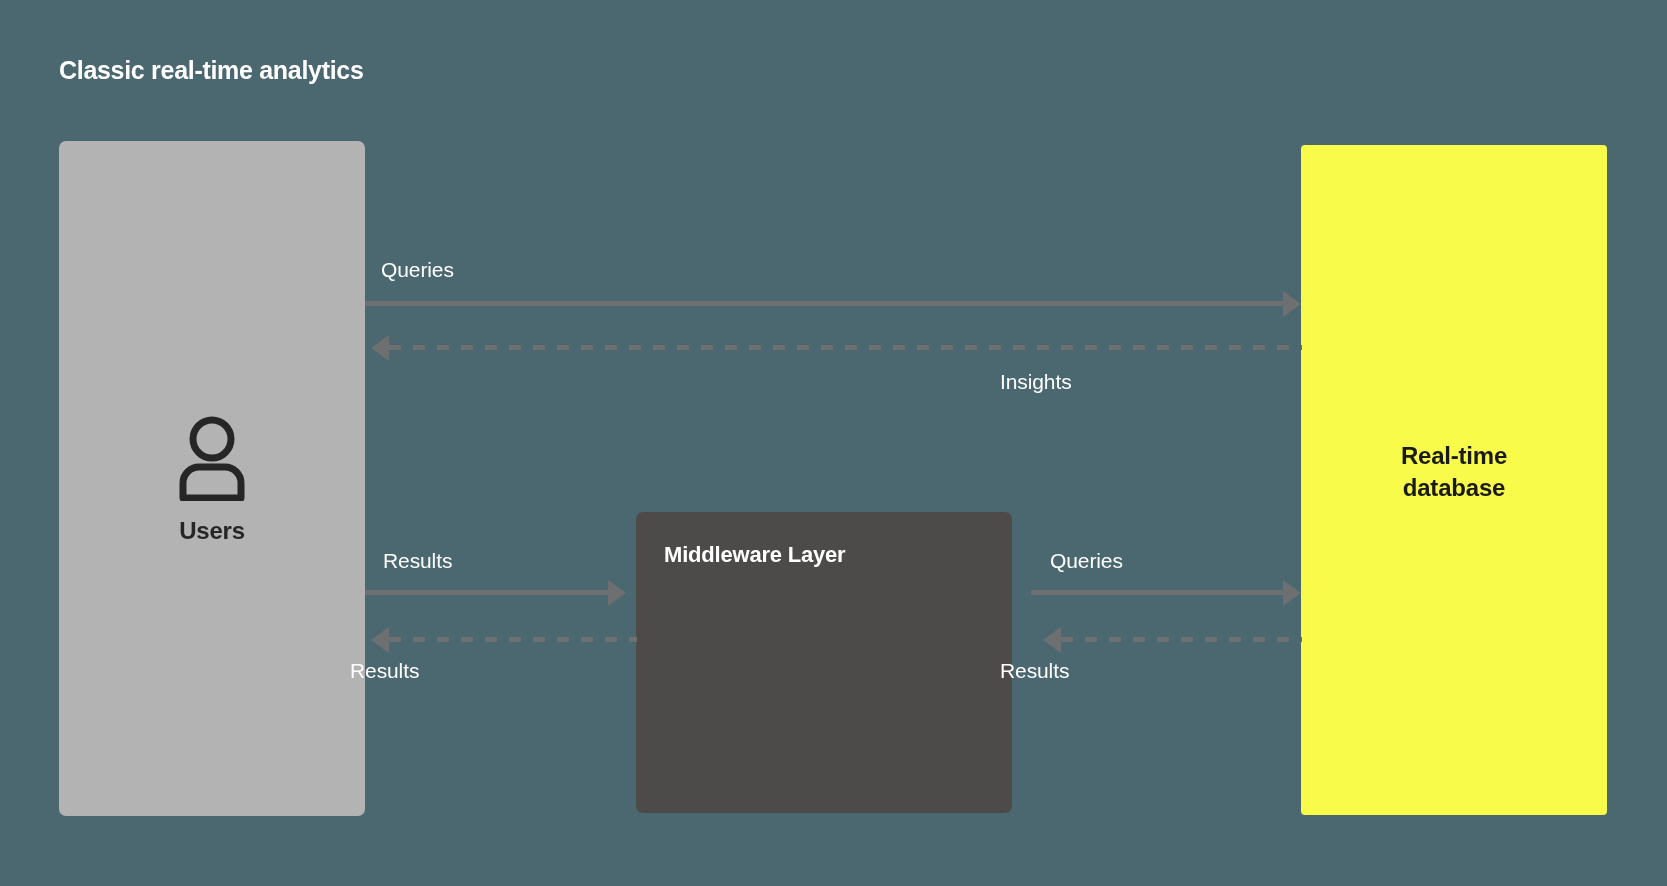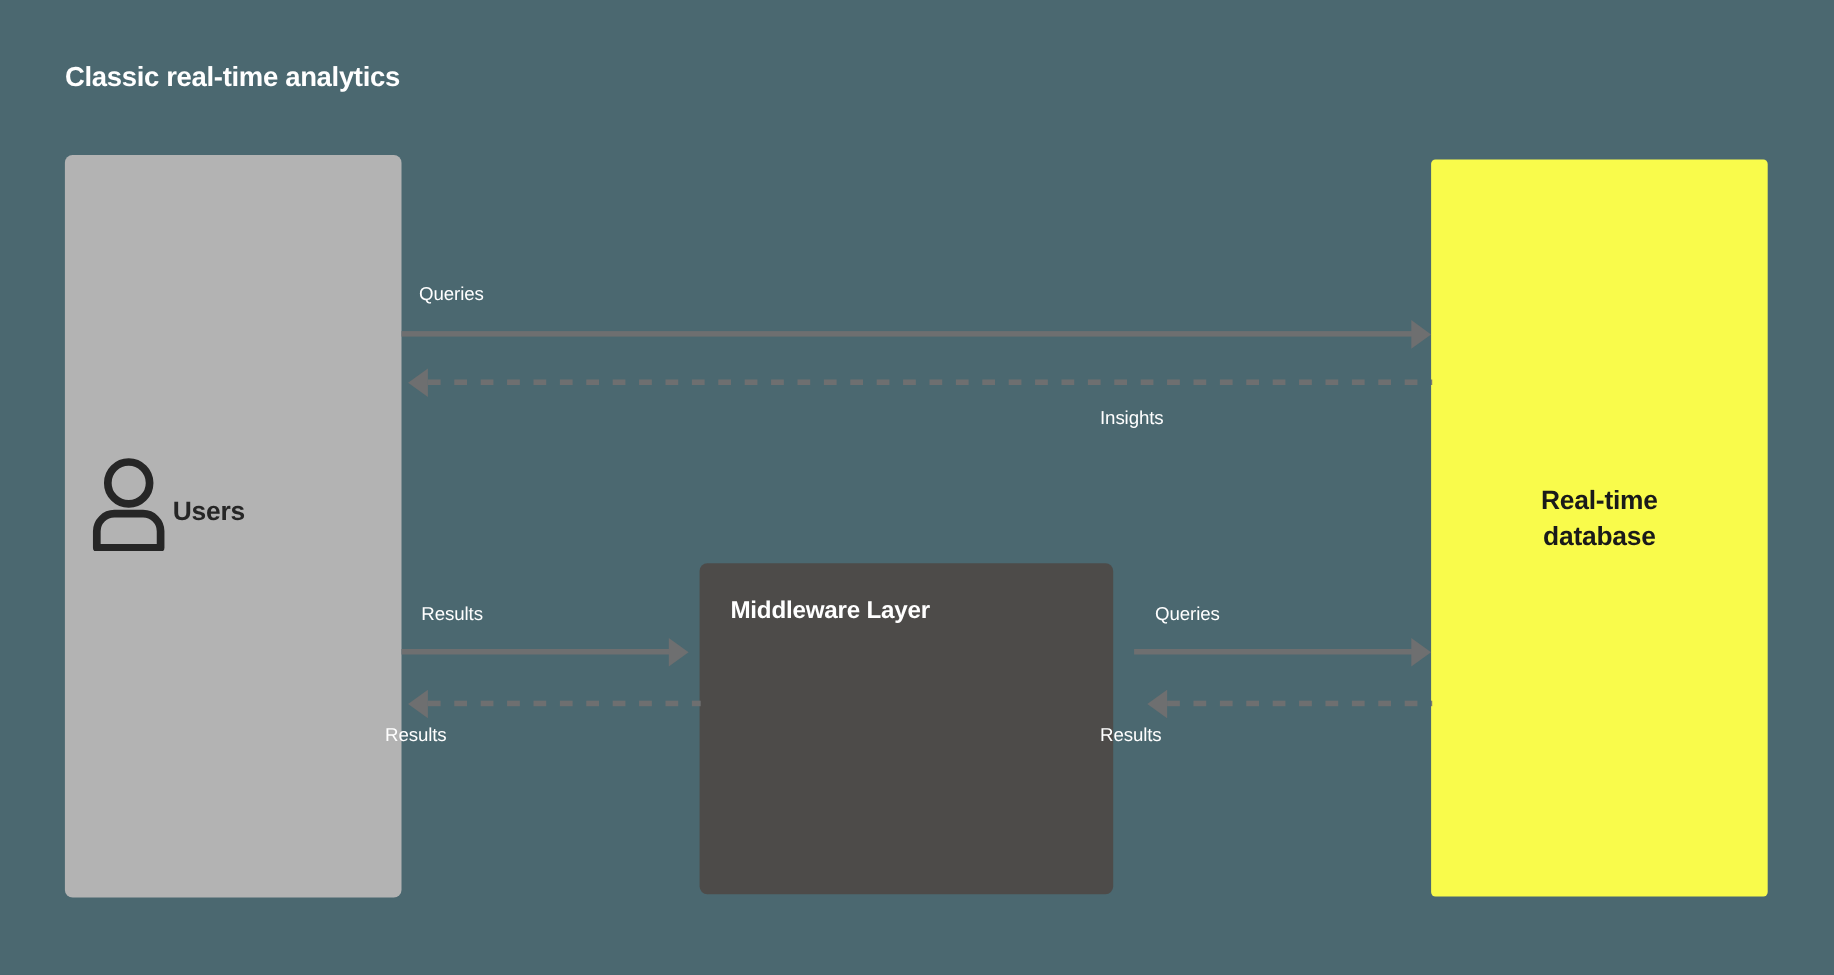--- a/index.html
+++ b/index.html
@@ -46,22 +46,22 @@
     height: 675px;
     background: #B3B3B3;
     border-radius: 7px;
   }
   #users-icon-wrap {
     position: absolute;
     left: 0;
     right: 0;
     top: 272px;
     display: flex;
+    flex-direction: column;
     align-items: center;
-    margin-left: 18px;
   }
   #users-icon {
     display: block;
   }
   #users-label {
     margin-top: 12px;
     font-size: 24px;
     font-weight: bold;
     color: #262626;
     letter-spacing: -0.2px;
@@ -130,21 +130,21 @@
   .arrow-right {
     border-left: 18px solid #6E6F70;
   }
   .arrow-left {
     border-right: 18px solid #6E6F70;
   }
 
   
   .edge-label {
     position: absolute;
-    font-size: 17px;
+    font-size: 21px;
     color: #FFFFFF;
     white-space: nowrap;
     letter-spacing: -0.1px;
   }
   .label-right-aligned {
     text-align: left;
   }
 </style>
 </head>
 <body>

